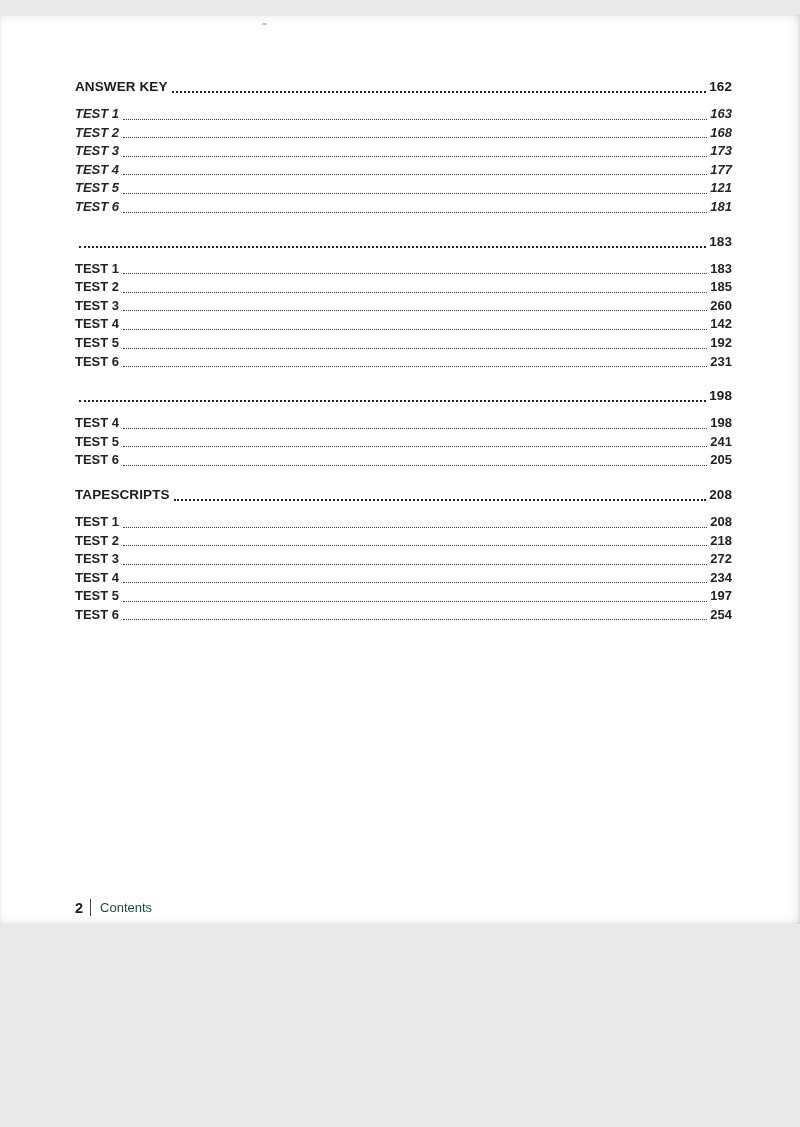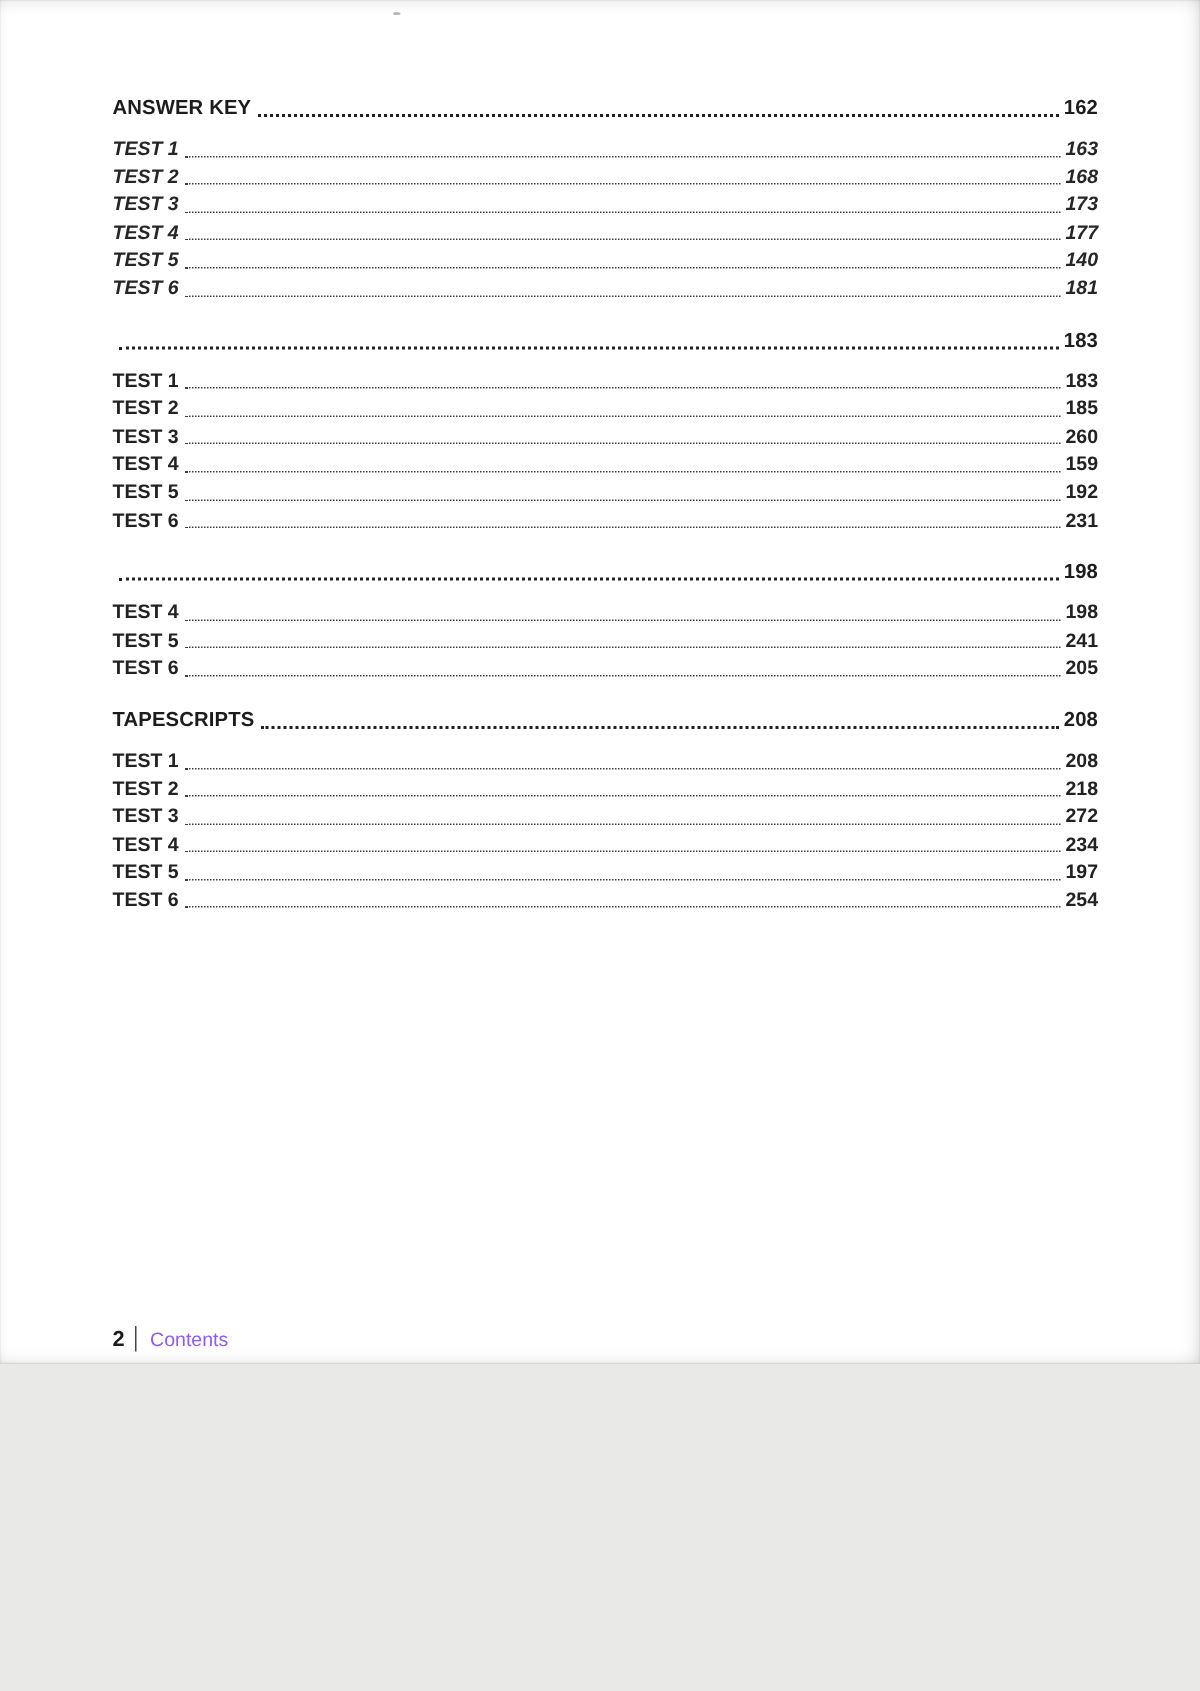--- a/index.html
+++ b/index.html
@@ -6,21 +6,21 @@
 
   html, body {
     background: #e9e9e7;
     font-family: "Liberation Sans", sans-serif;
   }
 
   .scan-page {
     position: relative;
     width: 800px;
     height: 909px;
-    margin: 0 auto;
+    margin: 15px auto;
     background: #ffffff;
     box-shadow:
       inset 0 0 1px rgba(0,0,0,0.25),
       inset -6px 0 14px -8px rgba(0,0,0,0.18),
       inset 0 6px 14px -8px rgba(0,0,0,0.12),
       inset 0 -6px 14px -8px rgba(0,0,0,0.12);
     overflow: hidden;
     color: #1c1c1c;
   }
 
@@ -87,21 +87,21 @@
   }
   .footer .divider {
     display: inline-block;
     width: 1px;
     height: 17px;
     background: #444;
     margin: 0 9px 0 7px;
   }
   .footer .footer-label {
     font-weight: 400;
-    color: #8b5cf6;
+    color: #14532d;
   }
 
   
   .speck {
     position: absolute;
     top: 8px;
     left: 262px;
     width: 5px;
     height: 2px;
     background: #b9b9b6;
@@ -137,21 +137,21 @@
           <span class="pageno">173</span>
         </div>
         <div class="row item-row italic">
           <span class="label">TEST 4</span>
           <span class="leader"></span>
           <span class="pageno">177</span>
         </div>
         <div class="row item-row italic">
           <span class="label">TEST 5</span>
           <span class="leader"></span>
-          <span class="pageno">140</span>
+          <span class="pageno">121</span>
         </div>
         <div class="row item-row italic">
           <span class="label">TEST 6</span>
           <span class="leader"></span>
           <span class="pageno">181</span>
         </div>
       </section>
       <section class="toc-section">
         <div class="row heading-row">
           <span class="leader"></span>
@@ -168,21 +168,21 @@
           <span class="pageno">185</span>
         </div>
         <div class="row item-row">
           <span class="label">TEST 3</span>
           <span class="leader"></span>
           <span class="pageno">260</span>
         </div>
         <div class="row item-row">
           <span class="label">TEST 4</span>
           <span class="leader"></span>
-          <span class="pageno">159</span>
+          <span class="pageno">142</span>
         </div>
         <div class="row item-row">
           <span class="label">TEST 5</span>
           <span class="leader"></span>
           <span class="pageno">192</span>
         </div>
         <div class="row item-row">
           <span class="label">TEST 6</span>
           <span class="leader"></span>
           <span class="pageno">231</span>

